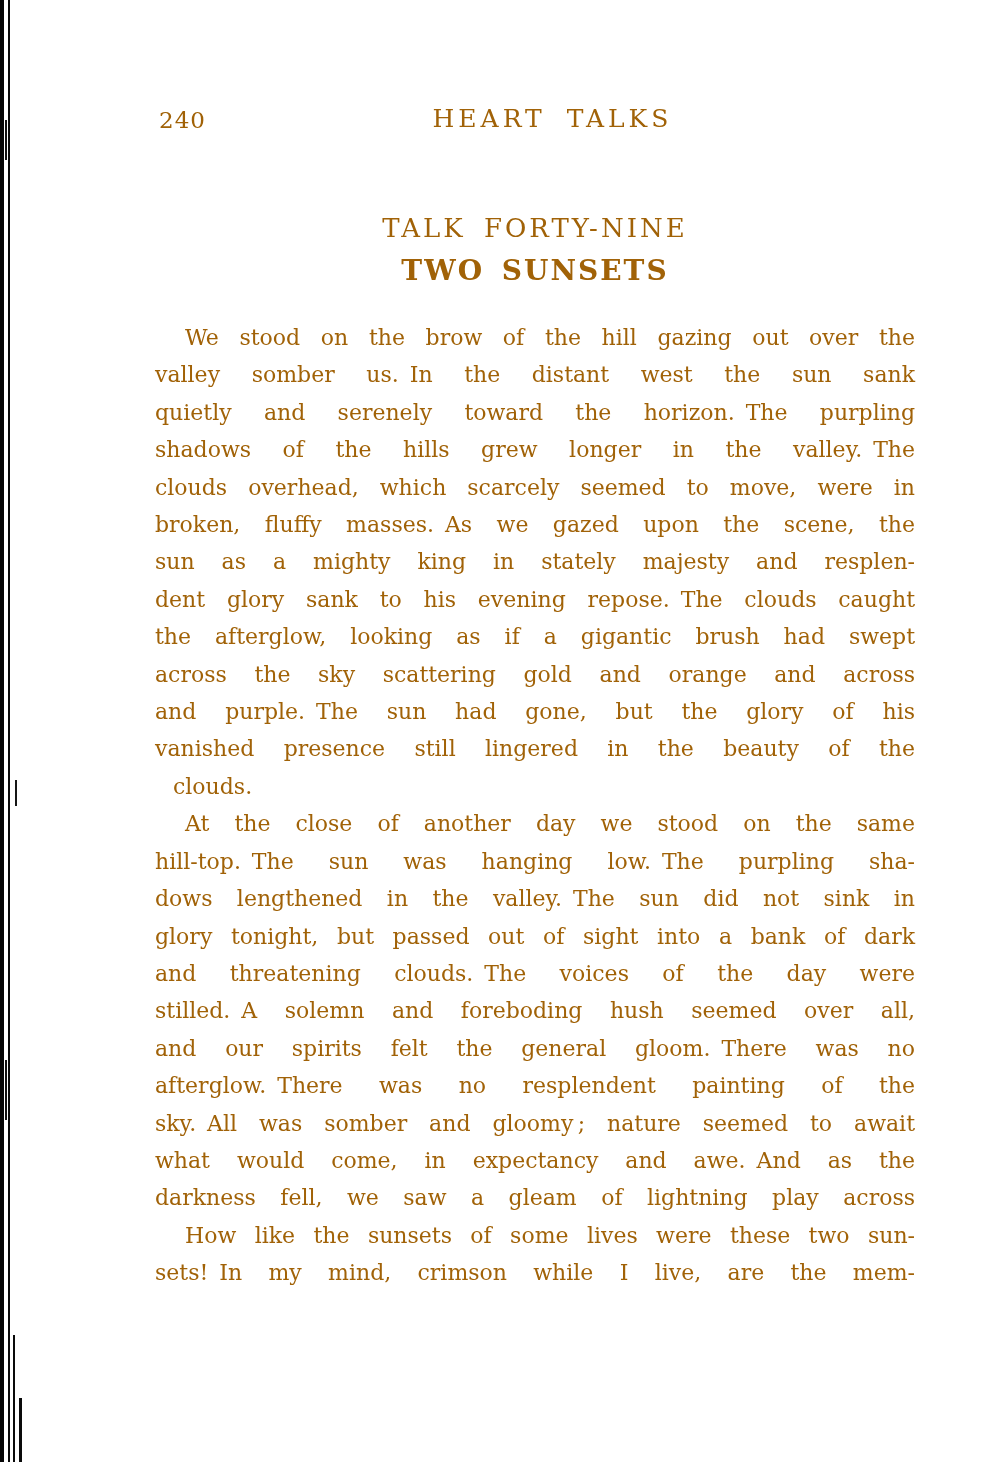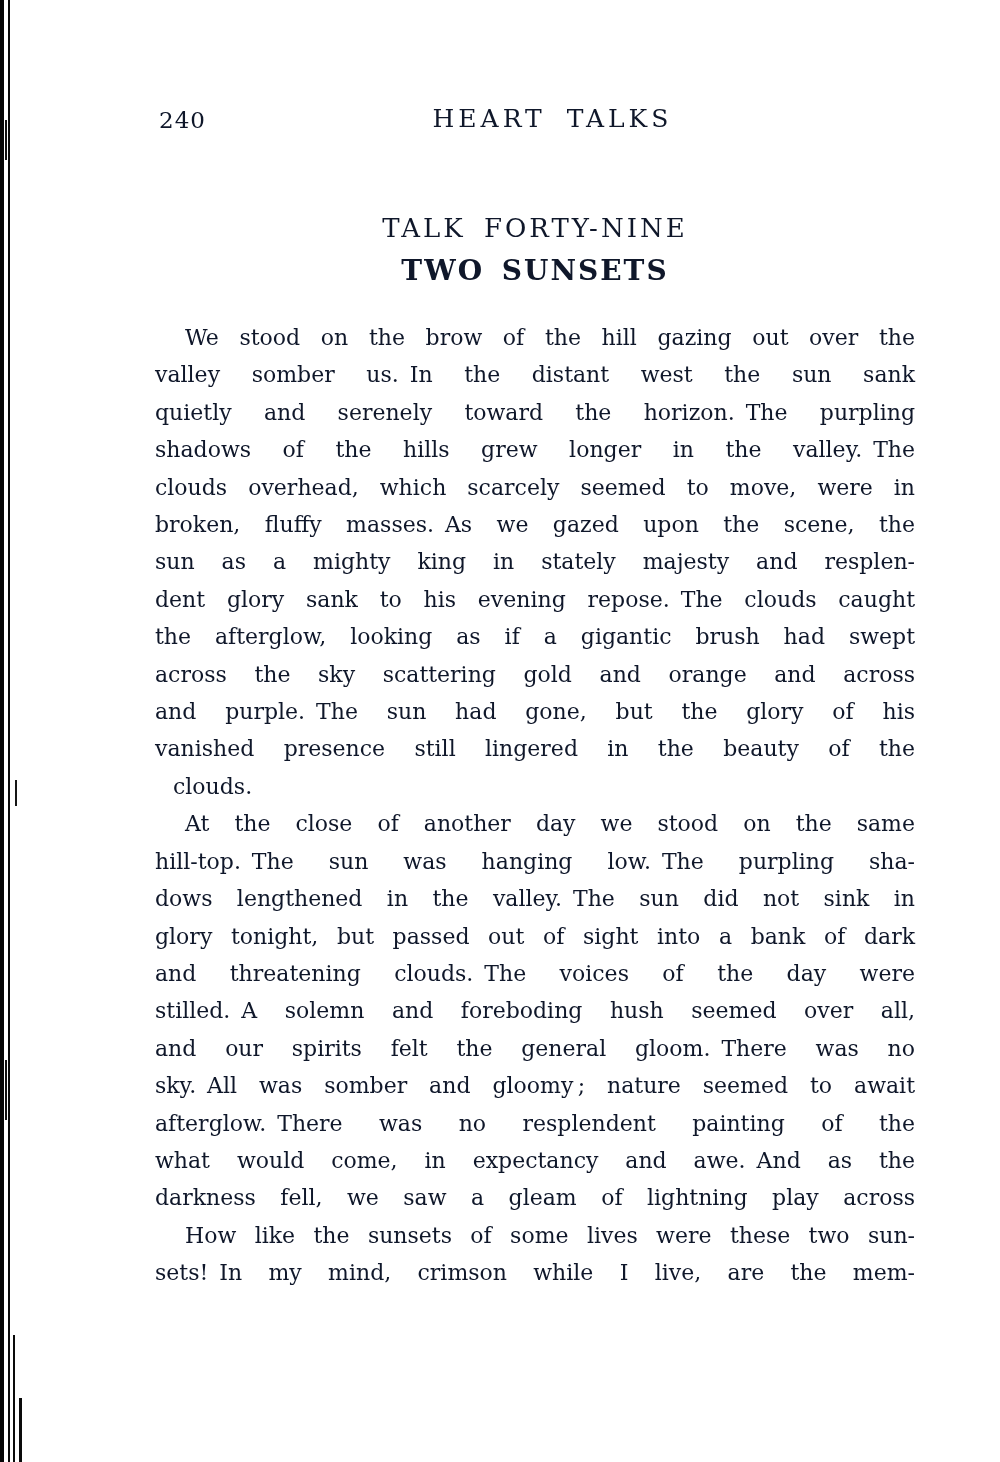--- a/index.html
+++ b/index.html
@@ -7,21 +7,21 @@
     padding: 0;
     background: #e8e8e8;
   }
   .page {
     position: relative;
     width: 1000px;
     height: 1462px;
     background: #ffffff;
     overflow: hidden;
     font-family: "DejaVu Serif", serif;
-    color: #0f172a;
+    color: #a16207;
   }
   
   .edge-band {
     position: absolute;
     top: 0; bottom: 0; left: 0;
     width: 4px;
     background: #050505;
   }
   .edge-line-1 {
     position: absolute;
@@ -153,21 +153,21 @@
       <div class="line">and purple. The sun had gone, but the glory of his</div>
       <div class="line">vanished presence still lingered in the beauty of the</div>
       <div class="line short">clouds.</div>
       <div class="line indent">At the close of another day we stood on the same</div>
       <div class="line">hill-top. The sun was hanging low. The purpling sha-</div>
       <div class="line">dows lengthened in the valley. The sun did not sink in</div>
       <div class="line">glory tonight, but passed out of sight into a bank of dark</div>
       <div class="line">and threatening clouds. The voices of the day were</div>
       <div class="line">stilled. A solemn and foreboding hush seemed over all,</div>
       <div class="line">and our spirits felt the general gloom. There was no</div>
+      <div class="line">afterglow. There was no resplendent painting of the</div>
       <div class="line">sky. All was somber and gloomy ; nature seemed to await</div>
-      <div class="line">afterglow. There was no resplendent painting of the</div>
       <div class="line">what would come, in expectancy and awe. And as the</div>
       <div class="line">darkness fell, we saw a gleam of lightning play across</div>
       <div class="line indent">How like the sunsets of some lives were these two sun-</div>
       <div class="line">sets! In my mind, crimson while I live, are the mem-</div>
     </div>
 
 </div>
 
 </body></html>

